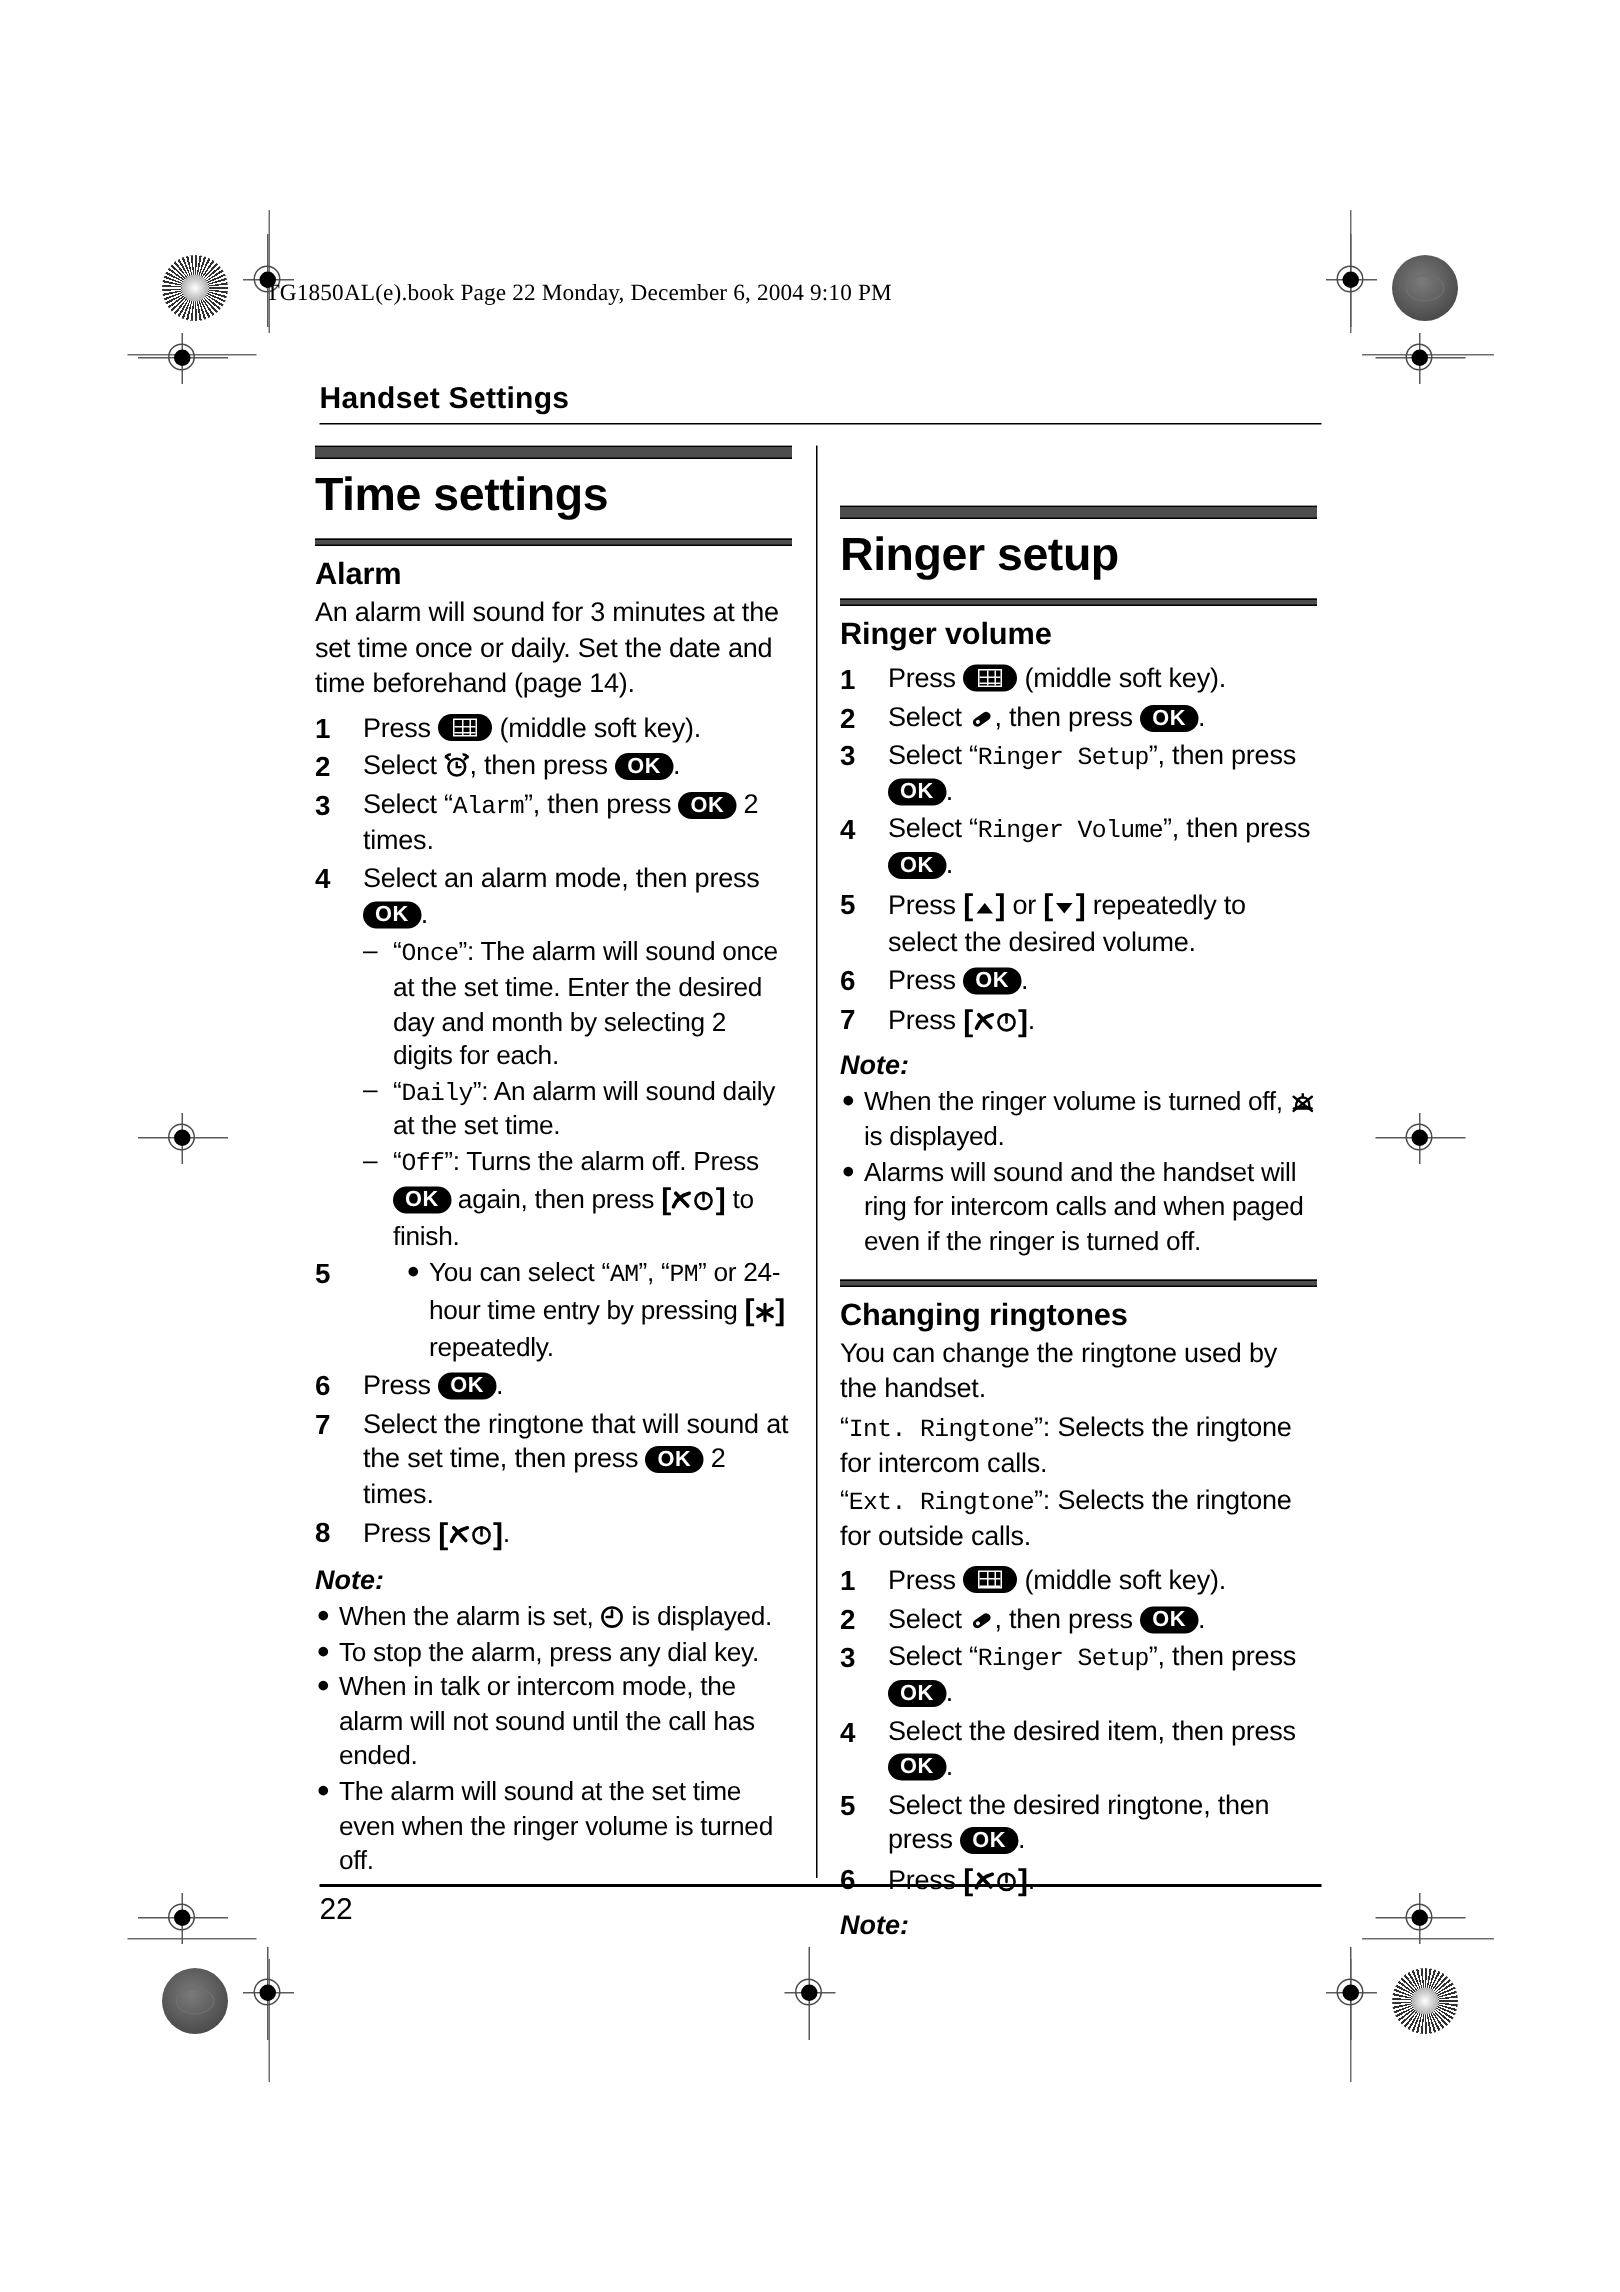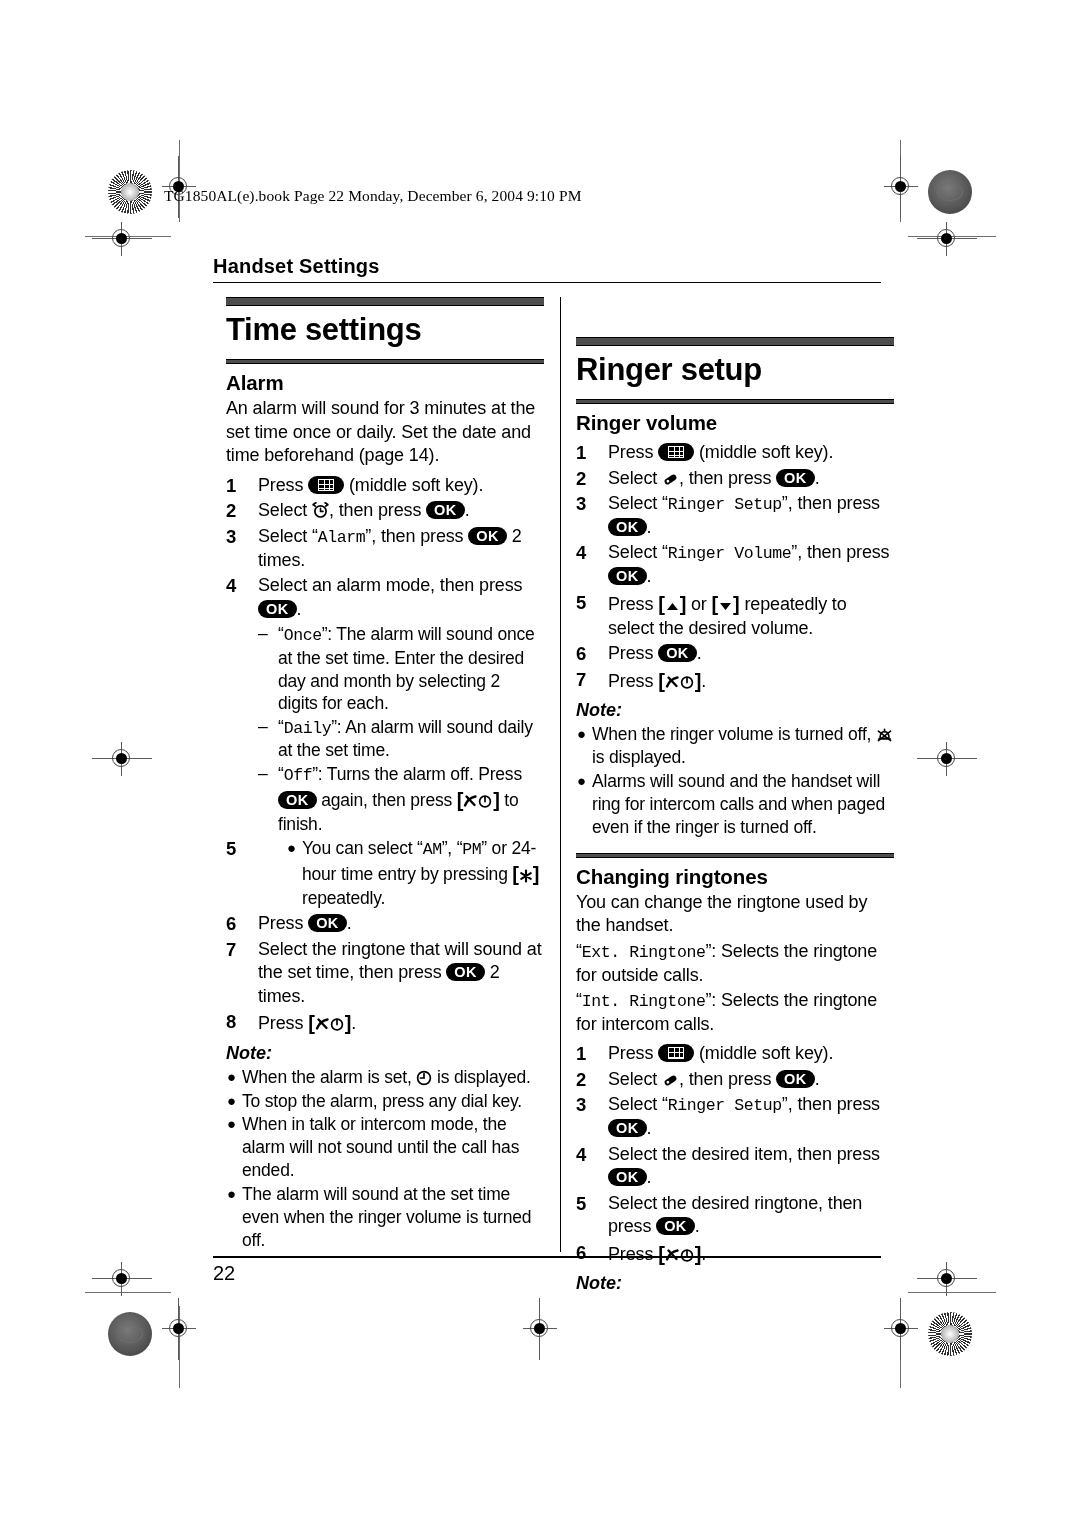--- a/index.html
+++ b/index.html
@@ -81,21 +81,21 @@
     border: 1.5px solid #6e6e6e;
   }
   .trimline {
     position: absolute;
     background: #6e6e6e;
   }
 
   
   .filestamp {
     position: absolute;
-    left: 164px;
+    left: 177px;
     top: 187px;
     font-family: "Liberation Serif", serif;
     font-size: 15.5px;
     letter-spacing: 0.1px;
     white-space: nowrap;
   }
 
   .running-head {
     position: absolute;
     left: 213px;
@@ -108,21 +108,21 @@
     letter-spacing: 0.2px;
   }
   .running-head .rh-rule {
     margin-top: 4px;
     height: 1.4px;
     background: #000;
   }
 
   .columns {
     position: absolute;
-    left: 226px;
+    left: 210px;
     top: 297px;
     width: 668px;
     height: 955px;
   }
   .col {
     position: absolute;
     top: 0;
     width: 318px;
     height: 955px;
     overflow: hidden;
@@ -499,22 +499,22 @@
             <path d="M2.6 11 H14.4" stroke="#000" stroke-width="1.6" stroke-linecap="round"></path>
             <path d="M8.5 1.4 V3.6" stroke="#000" stroke-width="1.6" stroke-linecap="round"></path>
             <path d="M2.4 3.2 L14.6 12.6 M14.6 3.2 L2.4 12.6" stroke="#000" stroke-width="1.6" stroke-linecap="round"></path>
           </svg><span> is displayed.</span></li>
       <li><span class="bdot">●</span><span>Alarms will sound and the handset will ring for intercom calls and when paged even if the ringer is turned off.</span></li>
     </ul>
 
     <div class="section-rule" style="margin-top:14px;"></div>
     <h2 class="section-title">Changing ringtones</h2>
     <p class="body">You can change the ringtone used by the handset.</p>
+    <p class="body">“<span class="mono">Int. Ringtone</span><span>”: Selects the ringtone for intercom calls.</span></p>
     <p class="body">“<span class="mono">Ext. Ringtone</span><span>”: Selects the ringtone for outside calls.</span></p>
-    <p class="body">“<span class="mono">Int. Ringtone</span><span>”: Selects the ringtone for intercom calls.</span></p>
 
     <ol class="steps">
       <li><span class="num">1</span><span>Press </span><span class="key-soft"></span><span> (middle soft key).</span></li>
 
       <li><span class="num">2</span><span>Select </span><svg class="glyph-svg" width="17" height="15" viewBox="0 0 17 15">
             <g transform="rotate(-34 8.5 7.5)">
               <rect x="2" y="4.6" width="13" height="5.8" rx="2.9" fill="#000"></rect>
               <circle cx="5.4" cy="7.5" r="1.35" fill="#fff"></circle>
             </g>
           </svg><span>, then press </span><span class="key">OK</span><span>.</span></li>

